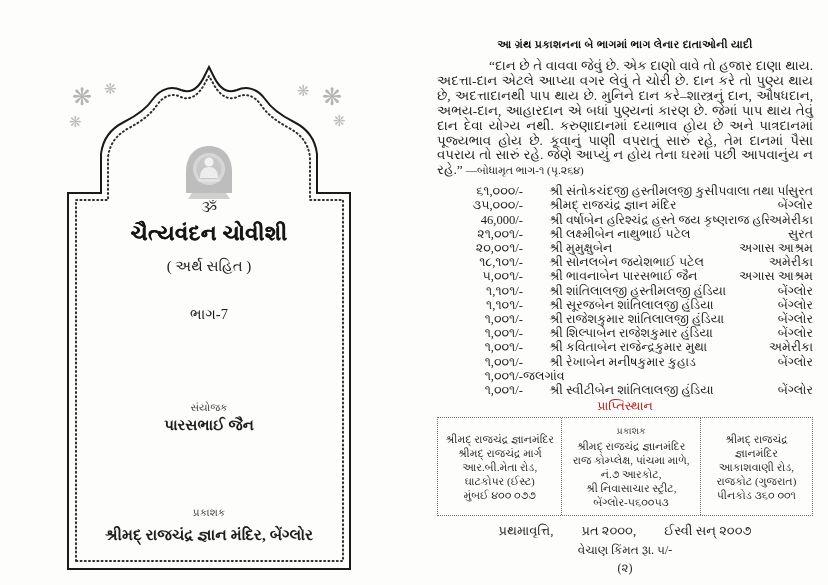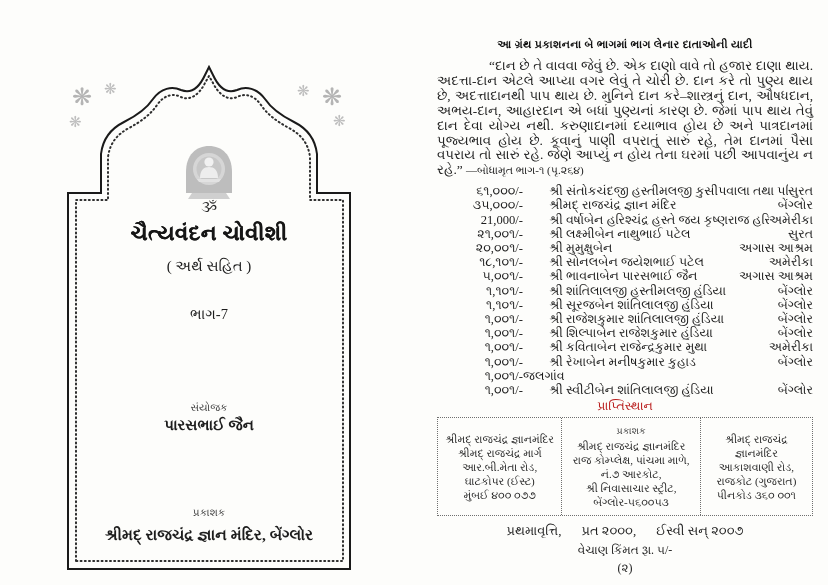--- a/index.html
+++ b/index.html
@@ -57,21 +57,21 @@
     margin-top:3px; display:grid; grid-template-columns:33% 37% 30%;
     border:1.5px dotted #6f6f6f;
   }
   .addr-cell {
     padding:6px 3px; text-align:center; font-size:11px; line-height:14px;
     color:#2a2a2a; display:flex; flex-direction:column; justify-content:center;
   }
   .addr-cell + .addr-cell { border-left:1.5px dotted #6f6f6f; }
   .addr-header { font-size:9.5px; color:#3a3a3a; margin-bottom:1px; }
   .edition-line {
-    margin-top:7px; display:flex; justify-content:center; gap:20px;
+    margin-top:7px; display:flex; justify-content:center; gap:28px;
     font-size:13px; color:#1e1e1e;
   }
   .price-line { margin-top:4px; text-align:center; font-size:12px; }
   .page-number { margin-top:3px; text-align:center; font-size:12px; }
 </style>
 </head>
 <body>
 
 <div class="spread">
 
@@ -144,21 +144,21 @@
           <span class="amt">૬૧,૦૦૦/-</span>
           <span class="nm">શ્રી સંતોકચંદજી હસ્તીમલજી કુસીપવાલા તથા પરિવાર</span>
           <span class="city">સુરત</span>
         </div>
         <div class="donor-row">
           <span class="amt">૩૫,૦૦૦/-</span>
           <span class="nm">શ્રીમદ્ રાજચંદ્ર જ્ઞાન મંદિર</span>
           <span class="city">બેંગ્લોર</span>
         </div>
         <div class="donor-row">
-          <span class="amt">21,000/-</span>
+          <span class="amt">46,000/-</span>
           <span class="nm">શ્રી વર્ષાબેન હરિશ્ચંદ્ર હસ્તે જય કૃષ્ણરાજ હરિશ્ચંદ્ર પટેલ</span>
           <span class="city">અમેરીકા</span>
         </div>
         <div class="donor-row">
           <span class="amt">૨૧,૦૦૧/-</span>
           <span class="nm">શ્રી લક્ષ્મીબેન નાથુભાઈ પટેલ</span>
           <span class="city">સુરત</span>
         </div>
         <div class="donor-row">
           <span class="amt">૨૦,૦૦૧/-</span>

